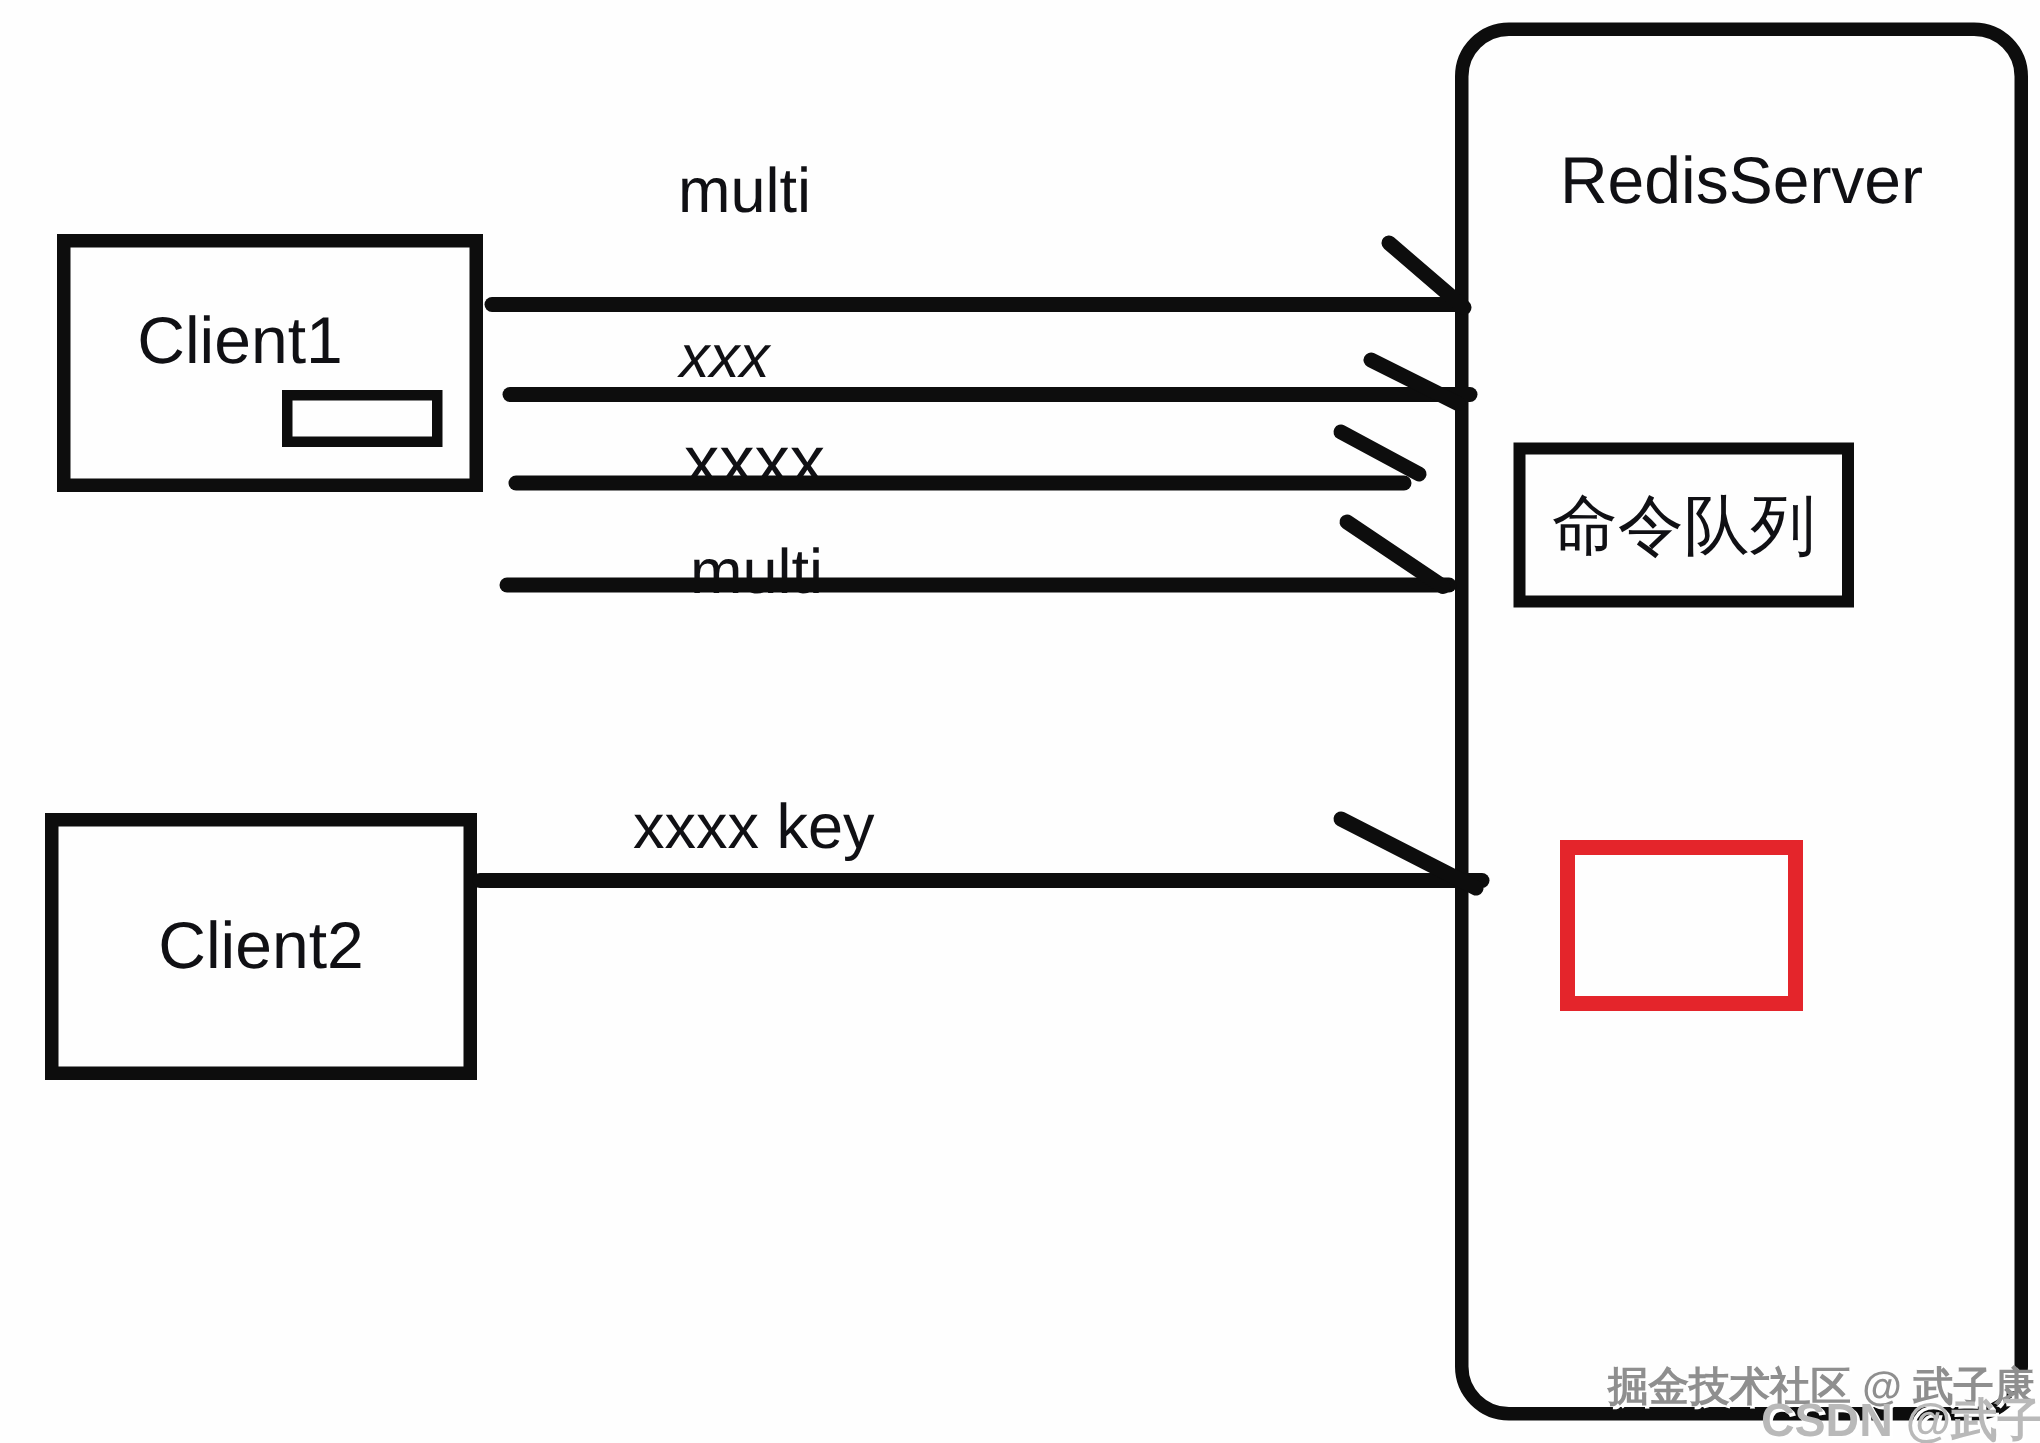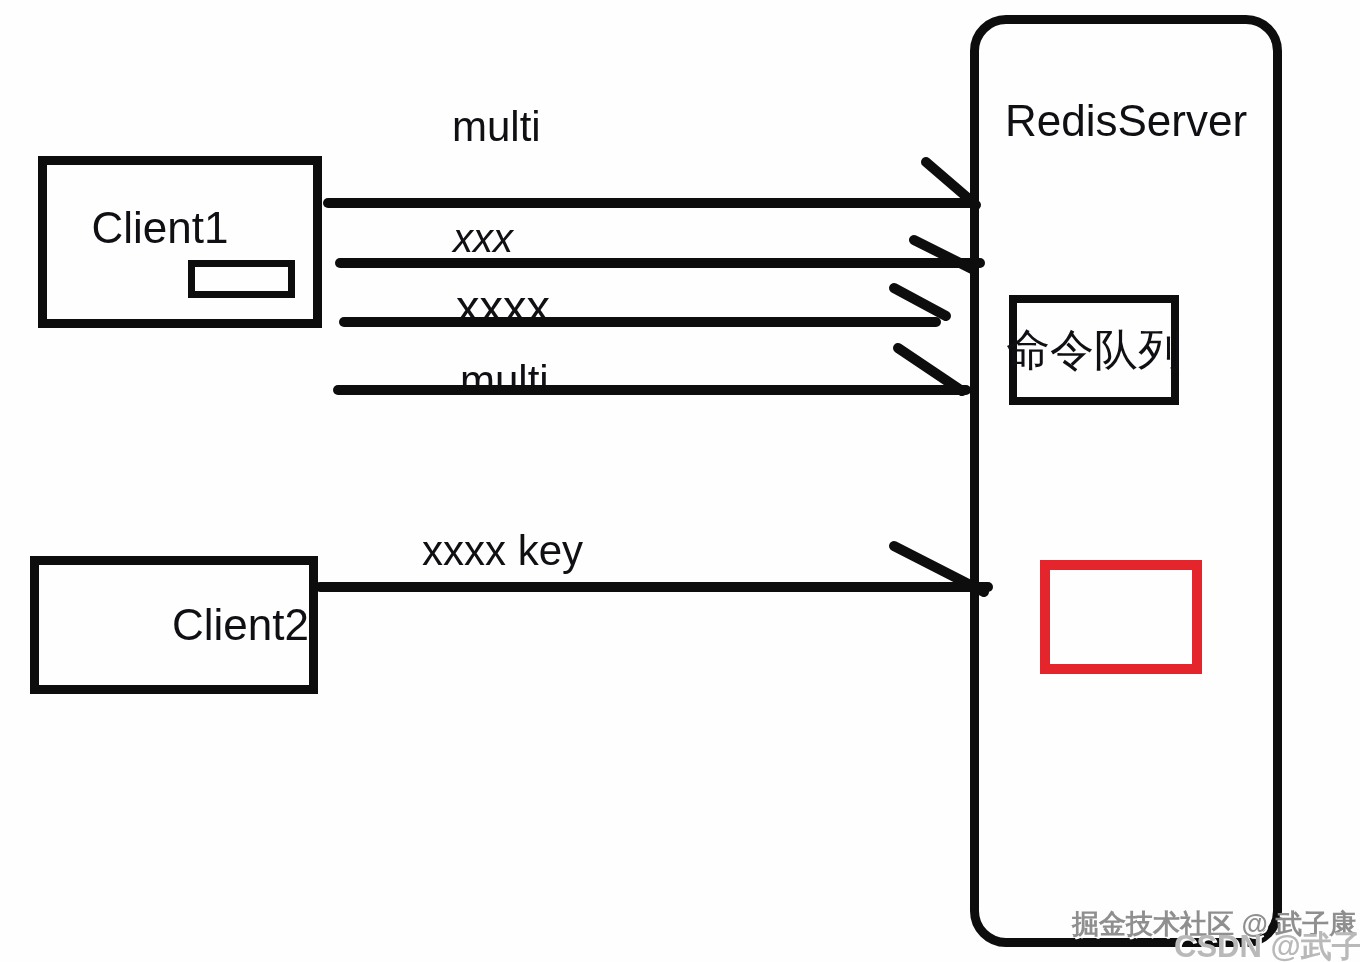--- a/index.html
+++ b/index.html
@@ -34,30 +34,30 @@
   }
   .client1 { left: 38px; top: 156px; width: 284px; height: 172px; }
   .client1 .node-label { margin-right: 40px; margin-bottom: 28px; }
   .client1-inner {
     position: absolute;
     box-sizing: border-box;
     left: 188px; top: 260px; width: 107px; height: 38px;
     border: 7px solid var(--stroke, #0d0d0d);
     z-index: 2;
   }
-  .client2 { left: 30px; top: 556px; width: 288px; height: 138px; justify-content: flex-end; }
+  .client2 { left: 30px; top: 542px; width: 288px; height: 178px; }
   .redis-server {
-    left: 970px; top: 15px; width: 312px; height: 932px;
+    left: 970px; top: 15px; width: 382px; height: 932px;
     border-radius: 36px;
     align-items: flex-start;
     justify-content: center;
   }
   .redis-server .node-label { margin-top: 72px; }
   .command-queue {
-    left: 1009px; top: 295px; width: 170px; height: 110px;
+    left: 1009px; top: 295px; width: 227px; height: 110px;
     border-width: 8px;
     z-index: 2;
   }
   .command-queue .node-label { font-size: 44px; }
   .highlight-box {
     position: absolute;
     box-sizing: border-box;
     left: 1040px; top: 560px; width: 162px; height: 114px;
     border: 10px solid var(--highlight-box, #e4252b);
     z-index: 2;

